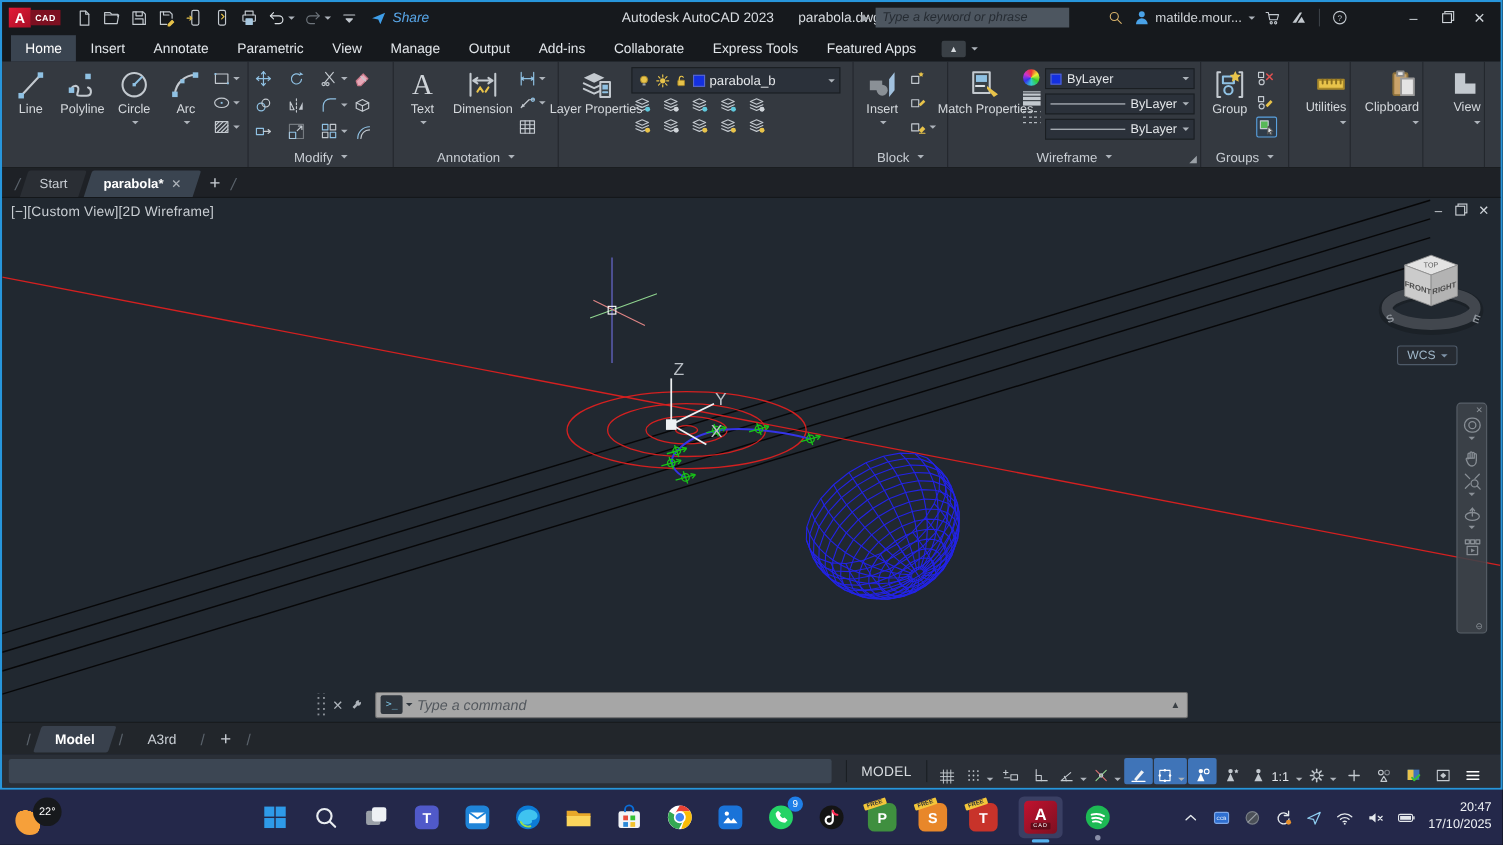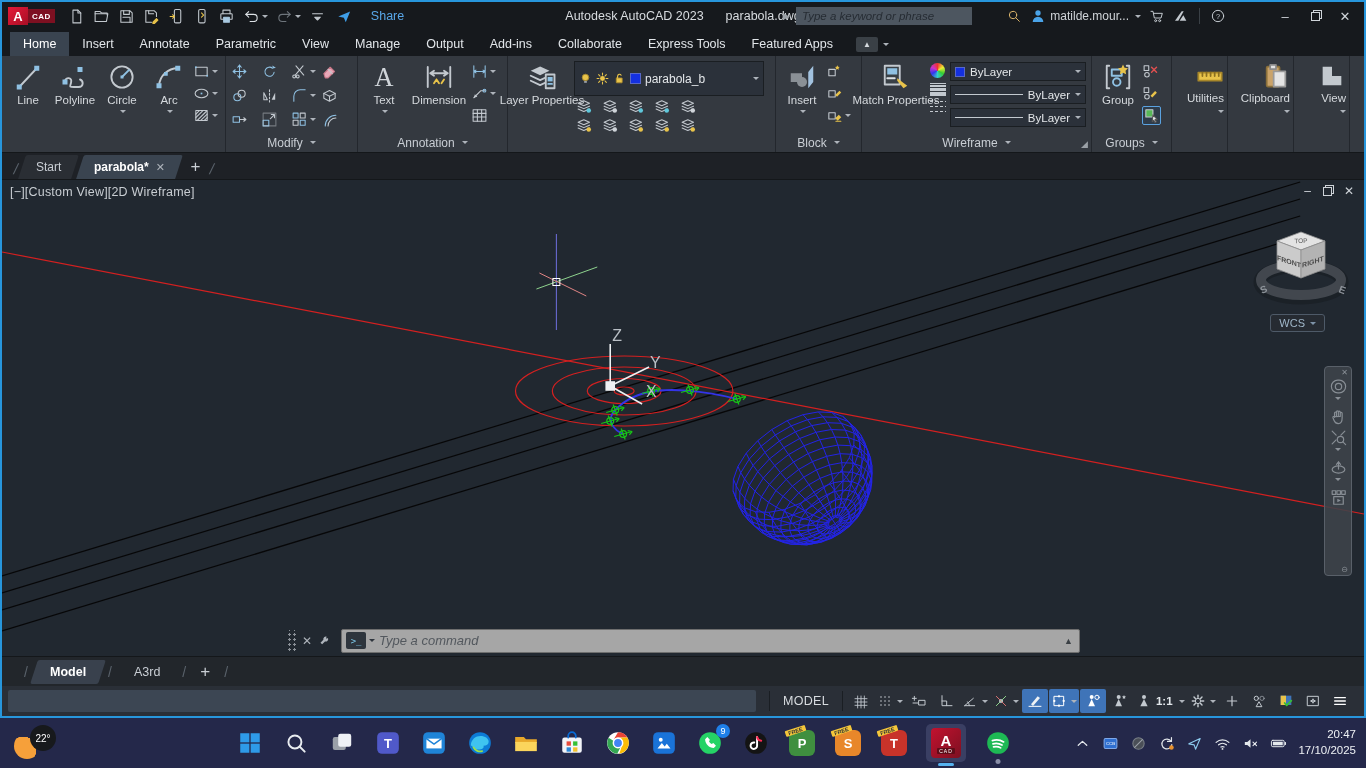--- a/index.html
+++ b/index.html
@@ -10,21 +10,21 @@
   .app{position:absolute;left:0;top:0;width:1366px;height:718px;border:2px solid #2796dc;background:#212830;display:flex;flex-direction:column;}
   
   .titlebar{position:relative;height:28px;background:#16191d;display:flex;align-items:center;padding:0 6px;flex:none;}
   .acad-logo{display:flex;align-items:center;margin-right:10px;}
   .acad-logo .a{width:20px;height:18px;background:linear-gradient(135deg,#e51937,#a80f26);color:#fff;font-weight:bold;font-size:13px;display:flex;align-items:center;justify-content:center;}
   .acad-logo .cad{height:14px;background:#7d1021;color:#fff;font-size:8px;font-weight:bold;display:flex;align-items:center;padding:0 4px;letter-spacing:.5px;}
   .qat{display:flex;align-items:center;gap:2px;}
   .qatbtn{display:flex;align-items:center;height:22px;padding:0 3px;border-radius:2px;}
   .qatbtn svg{width:17px;height:17px;}
   .tri{width:0;height:0;border:3px solid transparent;border-top-color:#aeb4bb;margin-left:2px;margin-top:3px;flex:none;}
-  .share{display:flex;align-items:center;gap:19px;color:#58a6e8;font-size:12.5px;margin-left:8px;}
+  .share{display:flex;align-items:center;gap:5px;color:#58a6e8;font-size:12.5px;margin-left:8px;font-style:italic;}
   .share svg{width:15px;height:15px;}
   .title-center{position:absolute;left:50%;top:0;height:28px;transform:translateX(-50%);display:flex;align-items:center;gap:22px;font-size:12.5px;color:#d8dce0;white-space:nowrap;}
   .search-wrap{position:absolute;right:392px;top:5px;display:flex;align-items:center;gap:6px;}
   .search-wrap .flick{color:#9aa0a6;font-size:9px;}
   .search-input{width:176px;height:18px;background:#4d5660;border:none;outline:none;font-style:italic;font-size:11.5px;color:#1f252b;padding:0 6px;font-family:"Liberation Sans",sans-serif;}
   .search-input::placeholder{color:#262c33;opacity:1;}
   .tb-right{position:absolute;right:0;top:0;height:28px;display:flex;align-items:center;gap:8px;padding-right:4px;}
   .tb-right .ic{display:flex;align-items:center;gap:3px;}
   .tb-right svg{width:16px;height:16px;}
   .tb-user{display:flex;align-items:center;gap:4px;color:#d0d4d8;font-size:12px;}
@@ -50,21 +50,21 @@
   .bigbtn svg{width:30px;height:30px;margin-bottom:2px;}
   .bigbtn .lbl{white-space:nowrap;}
   .bigbtn.wide{width:62px;}
   .minicol{display:flex;flex-direction:column;justify-content:flex-start;gap:3px;padding-top:3px;}
   .mini{display:flex;align-items:center;height:19px;}
   .mini svg{width:17px;height:17px;}
   .grid4{display:grid;grid-template-columns:repeat(4,30px);grid-auto-rows:24px;align-items:center;}
   .grid4 .mini{justify-content:flex-start;padding-left:2px;}
   .hl-mini{border:1px solid #5aa2e0;border-radius:2px;background:#2f3c4a;}
   .layer-right{display:flex;flex-direction:column;gap:2px;padding-top:2px;}
-  .layer-dd{width:190px;height:35px;background:#2b313a;border:1px solid #1a1e22;display:flex;align-items:center;gap:4px;padding:0 4px;font-size:12px;color:#e4e7ea;}
+  .layer-dd{width:190px;height:24px;background:#2b313a;border:1px solid #1a1e22;display:flex;align-items:center;gap:4px;padding:0 4px;font-size:12px;color:#e4e7ea;}
   .layer-dd .sq{width:11px;height:11px;background:#1430e0;border:1px solid #5868c8;flex:none;}
   .layer-dd svg{width:13px;height:13px;flex:none;}
   .layer-dd .tri{margin-left:auto;}
   .lrow{display:flex;gap:9px;padding-left:2px;}
   .lrow svg{width:17px;height:17px;}
   .prop-dd{width:136px;height:19px;background:#2b313a;border:1px solid #1a1e22;display:flex;align-items:center;gap:5px;padding:0 4px;font-size:11.5px;color:#e4e7ea;}
   .prop-dd .sq{width:10px;height:10px;background:#1430e0;border:1px solid #5868c8;}
   .prop-dd .line{flex:1;height:1px;background:#c3c9cf;}
   .prop-dd .tri{margin-left:auto;}
   .prop-minis{display:flex;flex-direction:column;gap:5px;padding:4px 3px 0 2px;}
@@ -118,21 +118,21 @@
   .ltab{height:24px;display:flex;align-items:center;padding:0 16px;transform:skewX(-18deg);color:#c9ced4;border-radius:2px;}
   .ltab>span{transform:skewX(18deg);}
   .ltab.active{background:#39414d;color:#fff;font-weight:bold;}
   .lslash{color:#5a626b;margin:0 6px;font-size:14px;}
   .lplus{color:#c9ced4;font-size:17px;margin:0 8px;}
   
   .statusbar{height:30px;background:#2a2f37;display:flex;align-items:center;padding:0 6px;flex:none;gap:1px;}
   .coordfield{width:748px;height:22px;background:#3c4document;background:#3c4653;border-radius:2px;margin-right:8px;flex:none;}
   .stsep{width:1px;height:20px;background:#1a1e23;margin:0 4px;flex:none;}
   .stmodel{font-size:12.5px;color:#d8dce0;padding:0 8px;letter-spacing:.3px;}
-  .stbtn{height:24px;min-width:26px;display:flex;align-items:center;justify-content:center;border-radius:2px;color:#c3c9cf;gap:2px;padding:0 2px;font-weight:bold;}
+  .stbtn{height:24px;min-width:26px;display:flex;align-items:flex-end;justify-content:center;border-radius:2px;color:#c3c9cf;gap:2px;padding:0 2px;}
   .stbtn svg{width:16px;height:16px;}
   .stbtn.hl{background:#3f74b8;color:#fff;}
   .stbtn .tri{border-top-color:#aeb4bb;margin-top:4px;}
   .sttext{font-size:11.5px;color:#e2e6ea;margin:0 2px;}
   
   .taskbar{position:absolute;left:0;top:718px;width:1366px;height:50px;background:#24284a;}
   .weather{position:absolute;left:14px;top:7px;display:flex;align-items:flex-start;}
   .weather .sun{width:26px;height:26px;margin-top:8px;border-radius:50%;background:radial-gradient(circle at 35% 65%,#f6a03a 55%,transparent 56%);}
   .weather .bubble{margin-left:-10px;background:#17191c;color:#fff;font-size:10px;border-radius:50%;width:26px;height:26px;display:flex;align-items:center;justify-content:center;}
   .apps{position:absolute;left:236px;top:0;height:50px;display:flex;align-items:center;gap:18px;}

